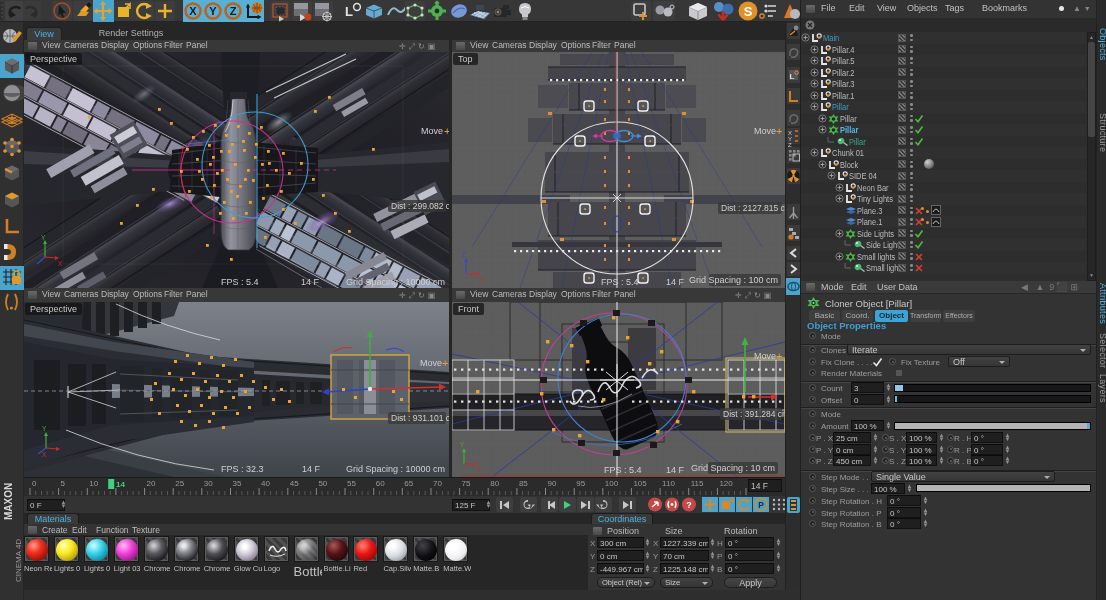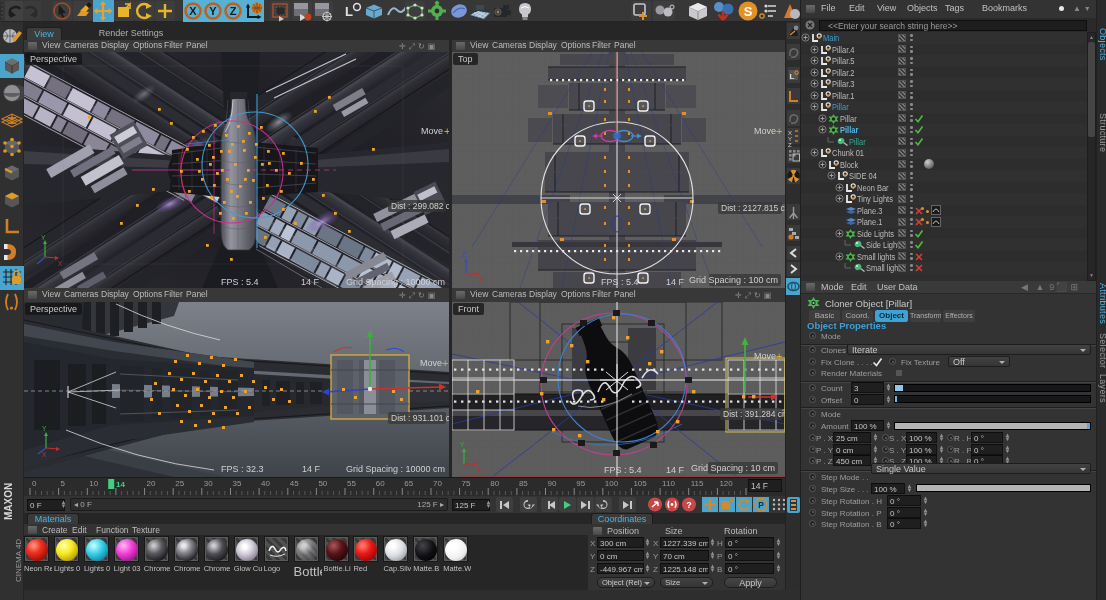--- a/index.html
+++ b/index.html
@@ -1318,24 +1318,20 @@
       <text x="724.0" y="8" font-size="8" fill="#9a9a9a" font-family="Liberation Sans,sans-serif">125</text>
       <rect x="84.2" y="1" width="6" height="10" fill="#3fd080"></rect>
       <text x="92" y="9" font-size="8" fill="#3fd080" font-family="Liberation Sans,sans-serif" font-weight="bold">14</text>
     </svg>
     <div class="field" style="left:724px;top:1px;width:34px;height:13px;font-size:8.5px;line-height:10px">14 F</div>
   </div>
 
   <div class="ab" id="rangerow" style="left:24px;top:496px;width:761px;height:17px;background:#333333">
     <div class="field" style="left:3px;top:3px;width:38px;height:12px;line-height:9px">0 F</div>
     <div class="spin" style="left:36px;top:4px">▲<br>▼</div>
-    <div class="ab" style="left:46px;top:2px;width:378px;height:13px;background:#2d2d2d;border:1px solid #1c1c1c;border-radius:2px">
-      <span style="position:absolute;left:3px;top:1px;color:#aaa;font-size:8px">◂ 0 F</span>
-      <span style="position:absolute;right:3px;top:1px;color:#aaa;font-size:8px">125 F ▸</span>
-    </div>
     <div class="field" style="left:428px;top:3px;width:38px;height:12px;line-height:9px">125 F</div>
     <div class="spin" style="left:461px;top:4px">▲<br>▼</div>
     <svg width="290" height="17" style="position:absolute;left:471px;top:0">
       <g fill="#3e3e3e">
         <rect x="1" y="1" width="17" height="15" rx="2"></rect>
           <rect x="25" y="1" width="17" height="15" rx="2"></rect>
           <rect x="46" y="1" width="17" height="15" rx="2"></rect>
           <rect x="64" y="1" width="17" height="15" rx="2"></rect>
           <rect x="82" y="1" width="17" height="15" rx="2"></rect>
           <rect x="100" y="1" width="17" height="15" rx="2"></rect>
@@ -1591,21 +1587,20 @@
         </div>
       <div class="ab" style="left:258px;top:6px;width:5px;height:5px;border-radius:50%;background:#e8e8e8"></div>
       <div class="ab" style="left:272px;top:4px;color:#888;font-size:8px">▲&nbsp;&nbsp;▾</div>
     </div>
 
     <div class="ab" style="left:0;top:18px;width:306px;height:14px;background:#2a2a2a">
       <svg class="ab" style="left:4px;top:2px" width="10" height="10">
           <circle cx="5" cy="5" r="4.5" fill="#777"></circle>
           <path d="M3 3 L7 7 M7 3 L3 7" stroke="#222" stroke-width="1.2"></path>
         </svg>
-      <div class="ab" style="left:18px;top:1.5px;width:268px;height:11px;background:#1d1d1d;border:1px solid #0e0e0e;color:#9a9a9a;font-size:8.5px;line-height:11px;padding-left:8px">&lt;&lt;Enter your search string here&gt;&gt;</div>
     </div>
 
     <div class="ab" style="left:0;top:0px;width:285px;height:281px;overflow:hidden">
       <div class="ab" style="left:0;top:0;width:285px;height:281px"></div>
     </div>
     <div class="ab" id="treebox" style="left:0;top:0;width:285px;height:281px;overflow:hidden">
       <div class="ab" style="left:0;top:32.0px;width:285px;height:11.5px;background:#303030"></div>
       <svg class="ab" style="left:0.0px;top:33.0px" width="9" height="9">
           <circle cx="4.5" cy="4.5" r="3.6" fill="none" stroke="#7a7a7a" stroke-width="1"></circle>
           <path d="M2.5 4.5 L6.5 4.5 M4.5 2.5 L4.5 6.5" stroke="#aaa" stroke-width="0.9"></path>
@@ -2022,21 +2017,21 @@
       <div class="dotlbl" style="left:88px;top:175px">S . Z</div>
       <div class="field" style="left:105px;top:174px;width:31px;height:11px">100 %</div>
         <div class="spin" style="left:137px;top:175px">▲<br>▼</div>
       <div class="cir" style="left:146px;top:176px"></div>
       <div class="dotlbl" style="left:153px;top:175px">R . B</div>
       <div class="field" style="left:170px;top:174px;width:32px;height:11px">0 °</div>
         <div class="spin" style="left:203px;top:175px">▲<br>▼</div>
       <div class="groove" style="top:189px"></div>
       <div class="cir" style="left:8px;top:192px"></div>
       <div class="dotlbl" style="left:20px;top:191px">Step Mode . .</div>
-      <div class="drop" style="left:70px;top:182px;width:220px;height:11px">Single Value</div>
+      <div class="drop" style="left:70px;top:190px;width:184px;height:11px">Single Value</div>
       <div class="cir" style="left:8px;top:203.5px"></div>
       <div class="dotlbl" style="left:20px;top:202.5px">Step Size . . .</div>
       <div class="field" style="left:70px;top:201.5px;width:34px;height:11px">100 %</div>
         <div class="spin" style="left:105px;top:202.5px">▲<br>▼</div>
       <div class="ab" style="left:115px;top:203px;width:175px;height:8px;background:#b4b4b4;border:1px solid #000"></div>
       <div class="cir" style="left:8px;top:216.0px"></div>
       <div class="dotlbl" style="left:20px;top:215.0px">Step Rotation . H</div>
       <div class="field" style="left:86px;top:214.0px;width:34px;height:11px">0 °</div>
         <div class="spin" style="left:121px;top:215.0px">▲<br>▼</div>
       <div class="cir" style="left:8px;top:227.5px"></div>

